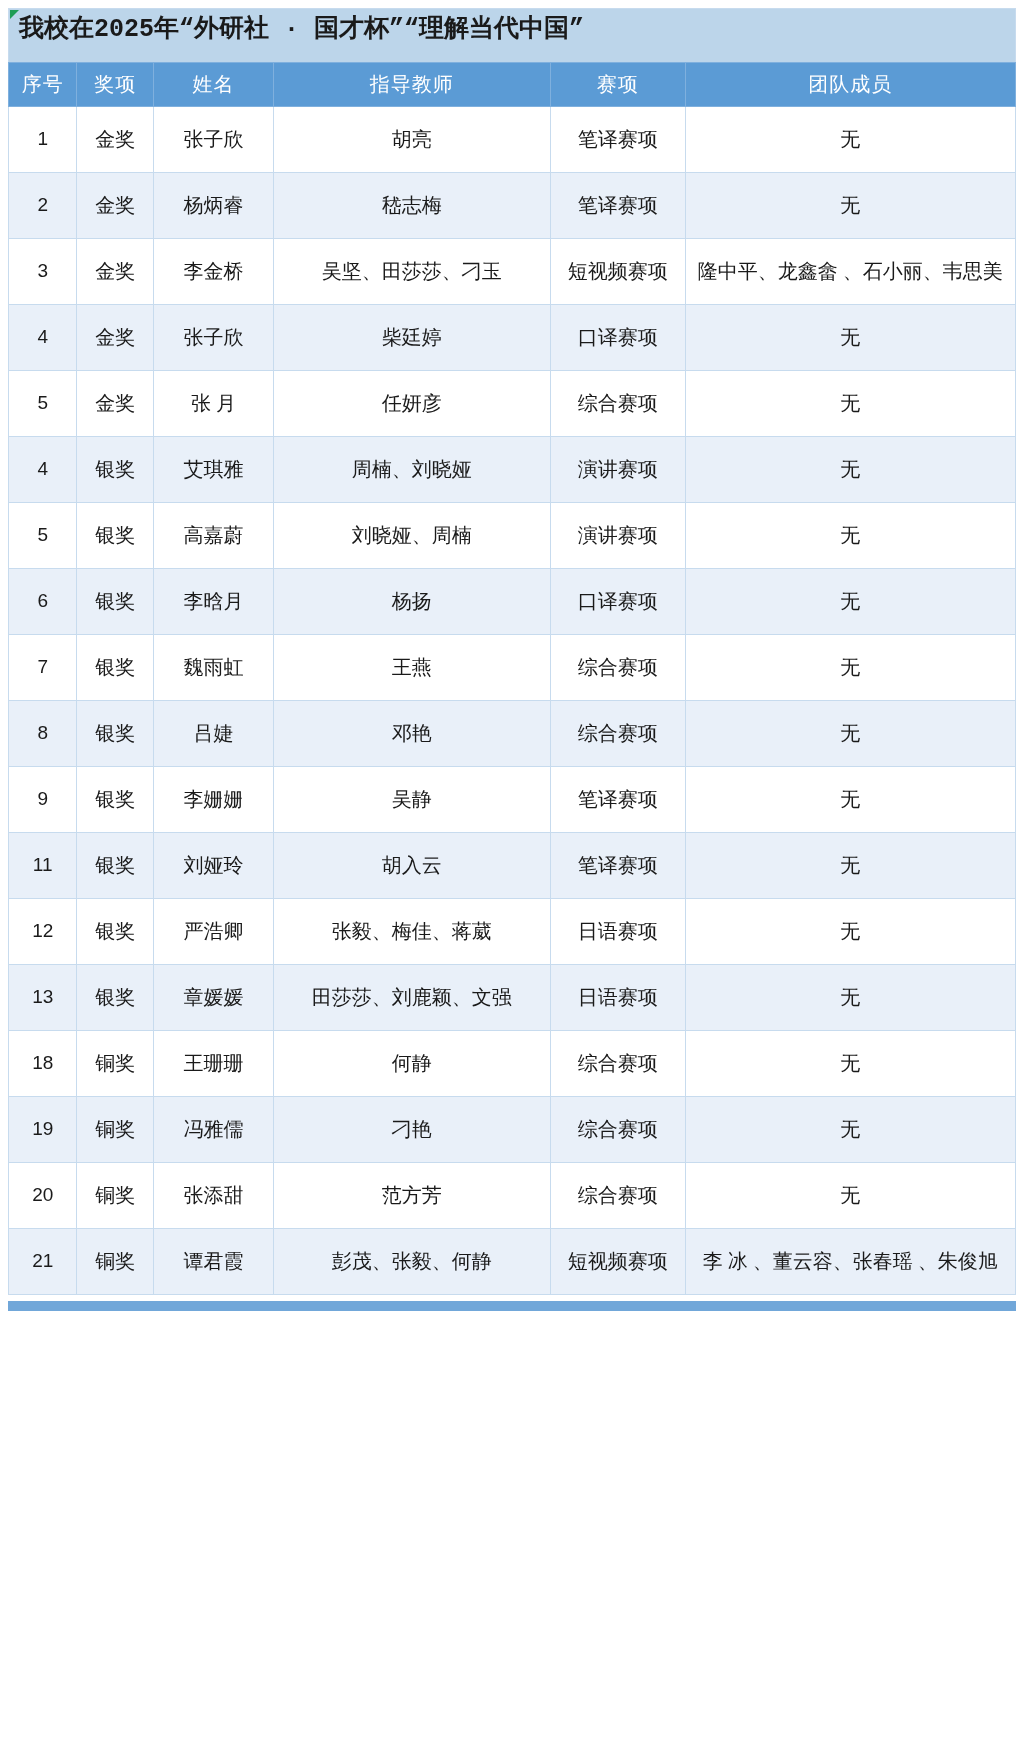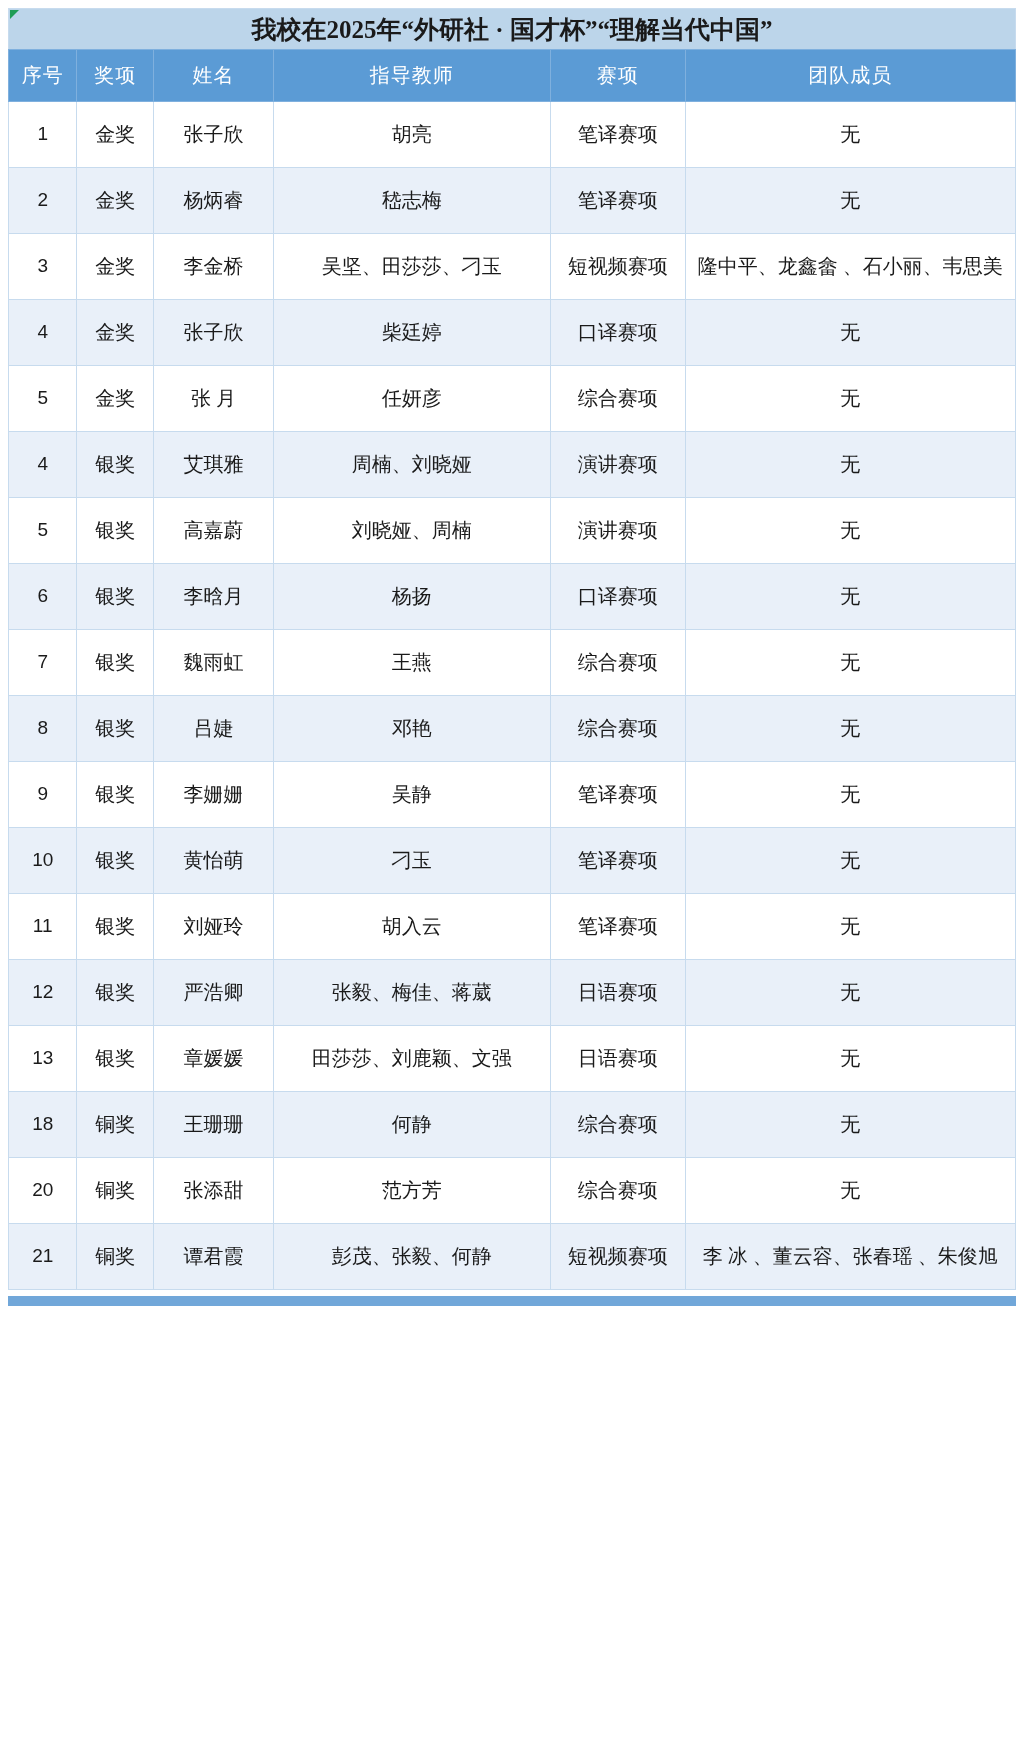--- a/index.html
+++ b/index.html
@@ -15,35 +15,35 @@
   *{box-sizing:border-box;}
   html,body{margin:0;padding:0;}
   body{
     width:1024px;height:1737px;background:#ffffff;
     font-family:"Liberation Serif","DejaVu Serif",serif;
     color:var(--text);
   }
   .sheet{position:relative;margin:8px auto 0;width:1008px;}
   .title-band{
     position:relative;background:var(--title-band);
-    text-align:center;padding:5px 10px 3px;
+    padding:5px 10px 16px;
     font-size:25px;font-weight:bold;line-height:1.26;
-    border:1px solid var(--grid);border-bottom:none;
+    border:1px solid var(--grid);border-bottom:none;font-family:Liberation Mono, monospace;
   }
   .corner-triangle{
     position:absolute;left:1px;top:1px;width:0;height:0;
     border-top:9px solid var(--corner-green);
     border-right:9px solid transparent;
   }
   table{
     width:100%;border-collapse:collapse;table-layout:fixed;
   }
   th{
     background:var(--header-bg);color:var(--header-text);
-    font-weight:normal;font-size:20px;height:52px;
+    font-weight:normal;font-size:20px;height:44px;
     border:1px solid #7FB0DE;padding:2px;
     text-align:center;letter-spacing:1px;
   }
   td{
     height:66px;text-align:center;font-size:20px;
     border:1px solid var(--grid);padding:2px 4px;
     background:#ffffff;overflow:hidden;white-space:nowrap;
   }
   tbody tr:nth-child(even) td{background:var(--stripe);}
   td:first-child{font-family:"Liberation Sans","DejaVu Sans",sans-serif;font-size:19px;}
@@ -170,28 +170,20 @@
         </tr>
         <tr>
           <td>9</td>
           <td>银奖</td>
           <td>李姗姗</td>
           <td>吴静</td>
           <td>笔译赛项</td>
           <td>无</td>
         </tr>
         <tr>
-          <td>10</td>
-          <td>银奖</td>
-          <td>黄怡萌</td>
-          <td>刁玉</td>
-          <td>笔译赛项</td>
-          <td>无</td>
-        </tr>
-        <tr>
           <td>11</td>
           <td>银奖</td>
           <td>刘娅玲</td>
           <td>胡入云</td>
           <td>笔译赛项</td>
           <td>无</td>
         </tr>
         <tr>
           <td>12</td>
           <td>银奖</td>
@@ -206,20 +198,28 @@
           <td>章媛媛</td>
           <td>田莎莎、刘鹿颖、文强</td>
           <td>日语赛项</td>
           <td>无</td>
         </tr>
         <tr>
           <td>18</td>
           <td>铜奖</td>
           <td>王珊珊</td>
           <td>何静</td>
+          <td>综合赛项</td>
+          <td>无</td>
+        </tr>
+        <tr>
+          <td>19</td>
+          <td>铜奖</td>
+          <td>冯雅儒</td>
+          <td>刁艳</td>
           <td>综合赛项</td>
           <td>无</td>
         </tr>
         <tr>
           <td>20</td>
           <td>铜奖</td>
           <td>张添甜</td>
           <td>范方芳</td>
           <td>综合赛项</td>
           <td>无</td>

